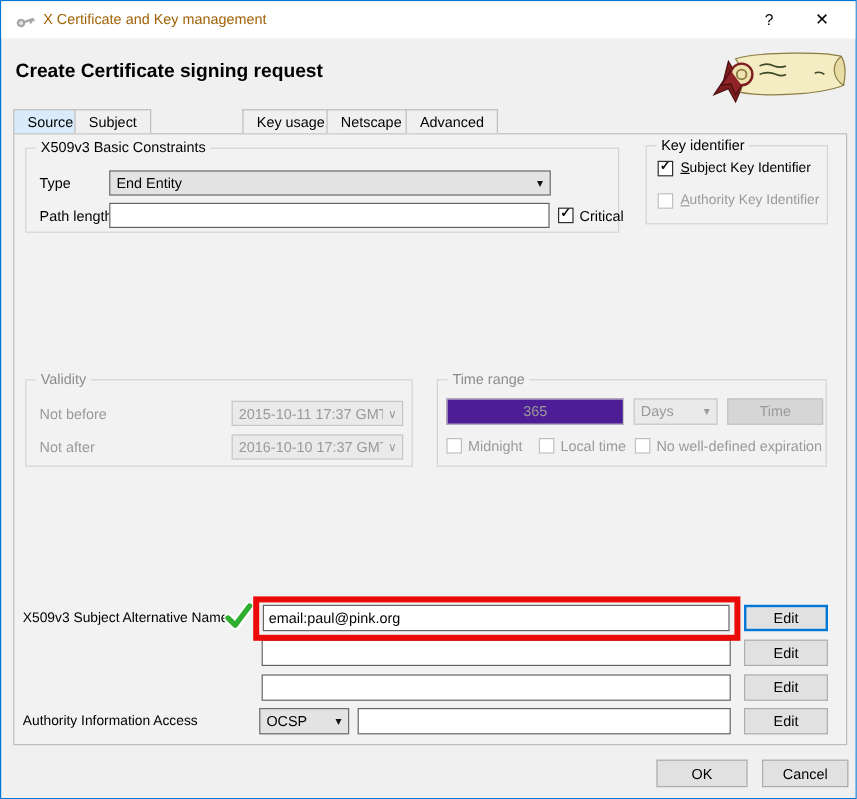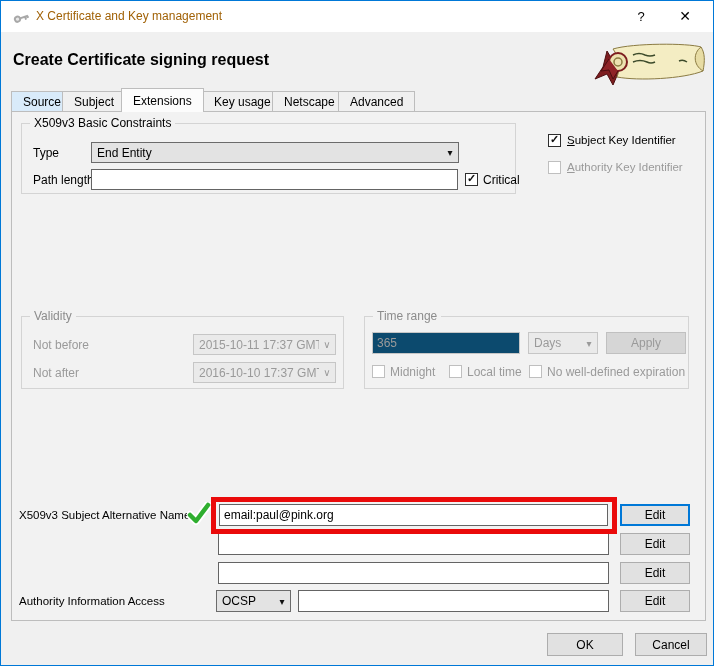--- a/index.html
+++ b/index.html
@@ -21,21 +21,21 @@
   .panel{position:absolute;left:10px;top:110px;width:695px;height:510px;border:1px solid #bdbdbd;background:#f2f2f2;box-sizing:border-box;z-index:0;}
   
   .group{position:absolute;border:1px solid #d4d4d4;box-sizing:border-box;}
   .group-title{position:absolute;top:-8px;left:8px;background:#f2f2f2;padding:0 4px;font-size:12px;color:#000;line-height:14px;}
   .group-title.dis{color:#8c8c8c;}
   .lbl{position:absolute;font-size:12px;color:#000;white-space:nowrap;}
   .lbl.dis{color:#9a9a9a;}
   .small-lbl{font-size:11.5px;text-align:center;}
   
   .input{position:absolute;background:#fff;border:1px solid #646464;box-sizing:border-box;font-family:"Liberation Sans",sans-serif;font-size:12px;padding:0 4px;color:#000;}
-  .input.dis{background:#0c4a6e;border-color:#c6c6c6;color:#9a9a9a;}
+  .input.dis{background:#4c1d95;border-color:#c6c6c6;color:#9a9a9a;text-align:center;}
   .combo{position:absolute;background:#e3e3e3;border:1px solid #6b6b6b;box-sizing:border-box;display:flex;align-items:center;font-size:12px;color:#000;}
   .combo .val{flex:1;padding:0 5px;white-space:nowrap;overflow:hidden;}
   .combo .arrow{width:16px;text-align:center;font-size:10px;color:#111;}
   .combo.dis{background:#eaeaea;border-color:#c6c6c6;color:#9a9a9a;}
   .combo.dis .arrow{color:#9a9a9a;}
   .cb{position:absolute;width:13px;height:13px;background:#fff;border:1px solid #2d2d2d;box-sizing:border-box;text-align:center;line-height:11px;font-size:11px;font-weight:bold;color:#111;}
   .cb.dis{border-color:#bfbfbf;color:#bfbfbf;}
   .cb .mark{display:block;margin-top:-1px;}
   .btn{position:absolute;background:#e1e1e1;border:1px solid #adadad;box-sizing:border-box;font-family:"Liberation Sans",sans-serif;font-size:12px;color:#000;text-align:center;}
   .btn.focus{border:2px solid #0078d7;}
@@ -68,21 +68,20 @@
     <path d="M108 6 C100 12,100 24,110 30 C112 20,112 12,108 6 Z" fill="#e7dca4" stroke="#8b7b42" stroke-width="1"></path>
     <circle cx="25" cy="21" r="9" fill="#ede2b0" stroke="#7d1d1f" stroke-width="2"></circle>
     <circle cx="25" cy="21" r="4" fill="none" stroke="#8b7b42" stroke-width="1.5"></circle>
     <path d="M16 18 L8 30 L16 29 L20 38 L25 30" fill="#8f2327" stroke="#4c0e10" stroke-width="1"></path>
     <path d="M40 14 q6 -3 12 0 q5 2 10 0 M40 21 q7 -3 14 0 q4 2 8 0" fill="none" stroke="#3c4a2a" stroke-width="1.4"></path>
     <path d="M86 20 q4 -2 8 1" fill="none" stroke="#3c4a2a" stroke-width="1.4"></path>
   </svg>
 
   <div class="tab first" style="left:10px">Source</div>
   <div class="tab" style="left:61px">Subject</div>
-  <div class="tab active" style="left:120px">Extensions</div>
   <div class="tab" style="left:201px">Key usage</div>
   <div class="tab" style="left:271px">Netscape</div>
   <div class="tab" style="left:337px">Advanced</div>
 
   <div class="panel"></div>
 
   <div class="group" style="left:20px;top:122px;width:495px;height:71px">
     <span class="group-title">X509v3 Basic Constraints</span>
   </div>
   <span class="lbl" style="left:32px;top:145px">Type</span>
@@ -90,20 +89,23 @@
     <span class="val">End Entity</span>
     <span class="arrow">▾</span>
   </div>
   <span class="lbl" style="left:32px;top:172px">Path length</span>
   <input class="input" style="left: 90px; top: 168px; width: 367px; height: 21px;" value="">
   <span class="cb" style="left:464px;top:172px">
       <span class="mark">✓</span>
     </span>
   <span class="lbl" style="left:482px;top:172px">Critical</span>
 
+  <div class="group" style="left:537px;top:120px;width:152px;height:66px">
+    <span class="group-title">Key identifier</span>
+  </div>
   <span class="cb" style="left:547px;top:133px">
       <span class="mark">✓</span>
     </span>
   <span class="lbl small-lbl" style="left:566px;top:133px"><span class="u">S</span><span>ubject Key Identifier</span></span>
   <span class="cb dis" style="left:547px;top:160px"></span>
   <span class="lbl small-lbl dis" style="left:566px;top:160px"><span class="u">A</span><span>uthority Key Identifier</span></span>
 
   <div class="group" style="left:20px;top:315px;width:323px;height:73px">
     <span class="group-title dis">Validity</span>
   </div>
@@ -119,21 +121,21 @@
   </div>
 
   <div class="group" style="left:363px;top:315px;width:325px;height:73px">
     <span class="group-title dis">Time range</span>
   </div>
   <input class="input dis" style="left: 371px; top: 331px; width: 148px; height: 22px;" disabled="" value="365">
   <div class="combo dis" style="left:527px;top:331px;width:70px;height:22px">
     <span class="val">Days</span>
     <span class="arrow">▾</span>
   </div>
-  <button class="btn dis" style="left:605px;top:331px;width:80px;height:22px">Apply</button>
+  <button class="btn dis" style="left:605px;top:331px;width:80px;height:22px">Time</button>
   <span class="cb dis" style="left:371px;top:364px"></span>
   <span class="lbl dis" style="left:389px;top:364px">Midnight</span>
   <span class="cb dis" style="left:448px;top:364px"></span>
   <span class="lbl dis" style="left:466px;top:364px">Local time</span>
   <span class="cb dis" style="left:528px;top:364px"></span>
   <span class="lbl dis" style="left:546px;top:364px">No well-defined expiration</span>
 
   <span class="lbl small-lbl" style="left:18px;top:508px">X509v3 Subject Alternative Name</span>
   <svg style="position:absolute;left:186px;top:501px" width="24" height="24" viewBox="0 0 24 24">
     <path d="M3 13 L9 19 L21 3" fill="none" stroke="#ffffff" stroke-width="8" stroke-linecap="round" stroke-linejoin="round"></path>

